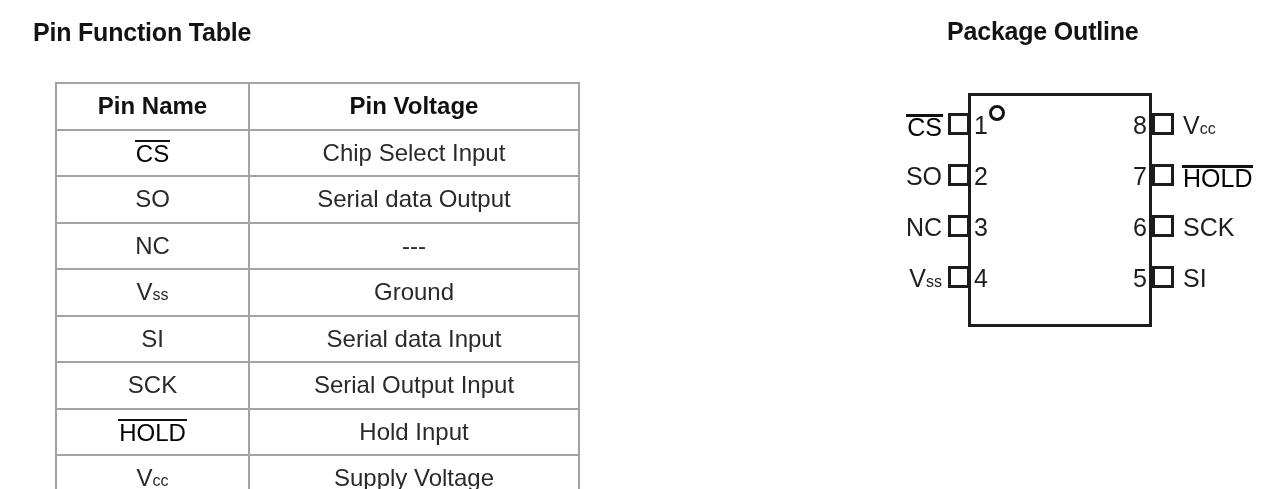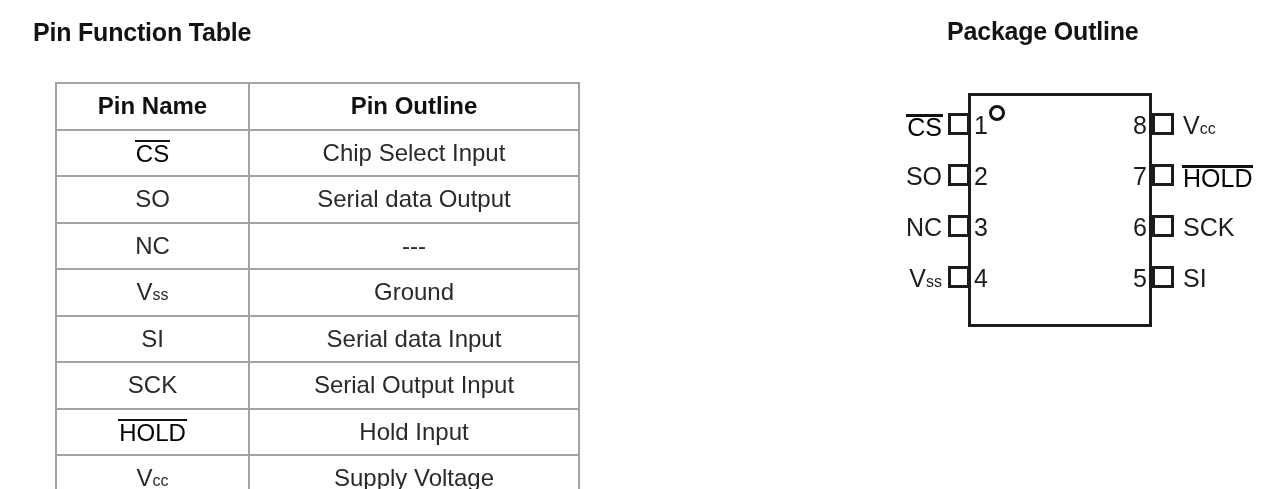--- a/index.html
+++ b/index.html
@@ -153,21 +153,21 @@
 
 <div id="pin-table-wrap">
   <table class="pin-table">
     <colgroup>
       <col class="col-name">
       <col class="col-func">
     </colgroup>
     <thead>
       <tr>
         <th>Pin Name</th>
-        <th>Pin Outline</th>
+        <th>Pin Voltage</th>
       </tr>
     </thead>
     <tbody id="pin-table-body">
 
     <tr>
           <td><span class="ovl">CS</span></td>
           <td>Chip Select Input</td>
         </tr>
         <tr>
           <td>SO</td>

